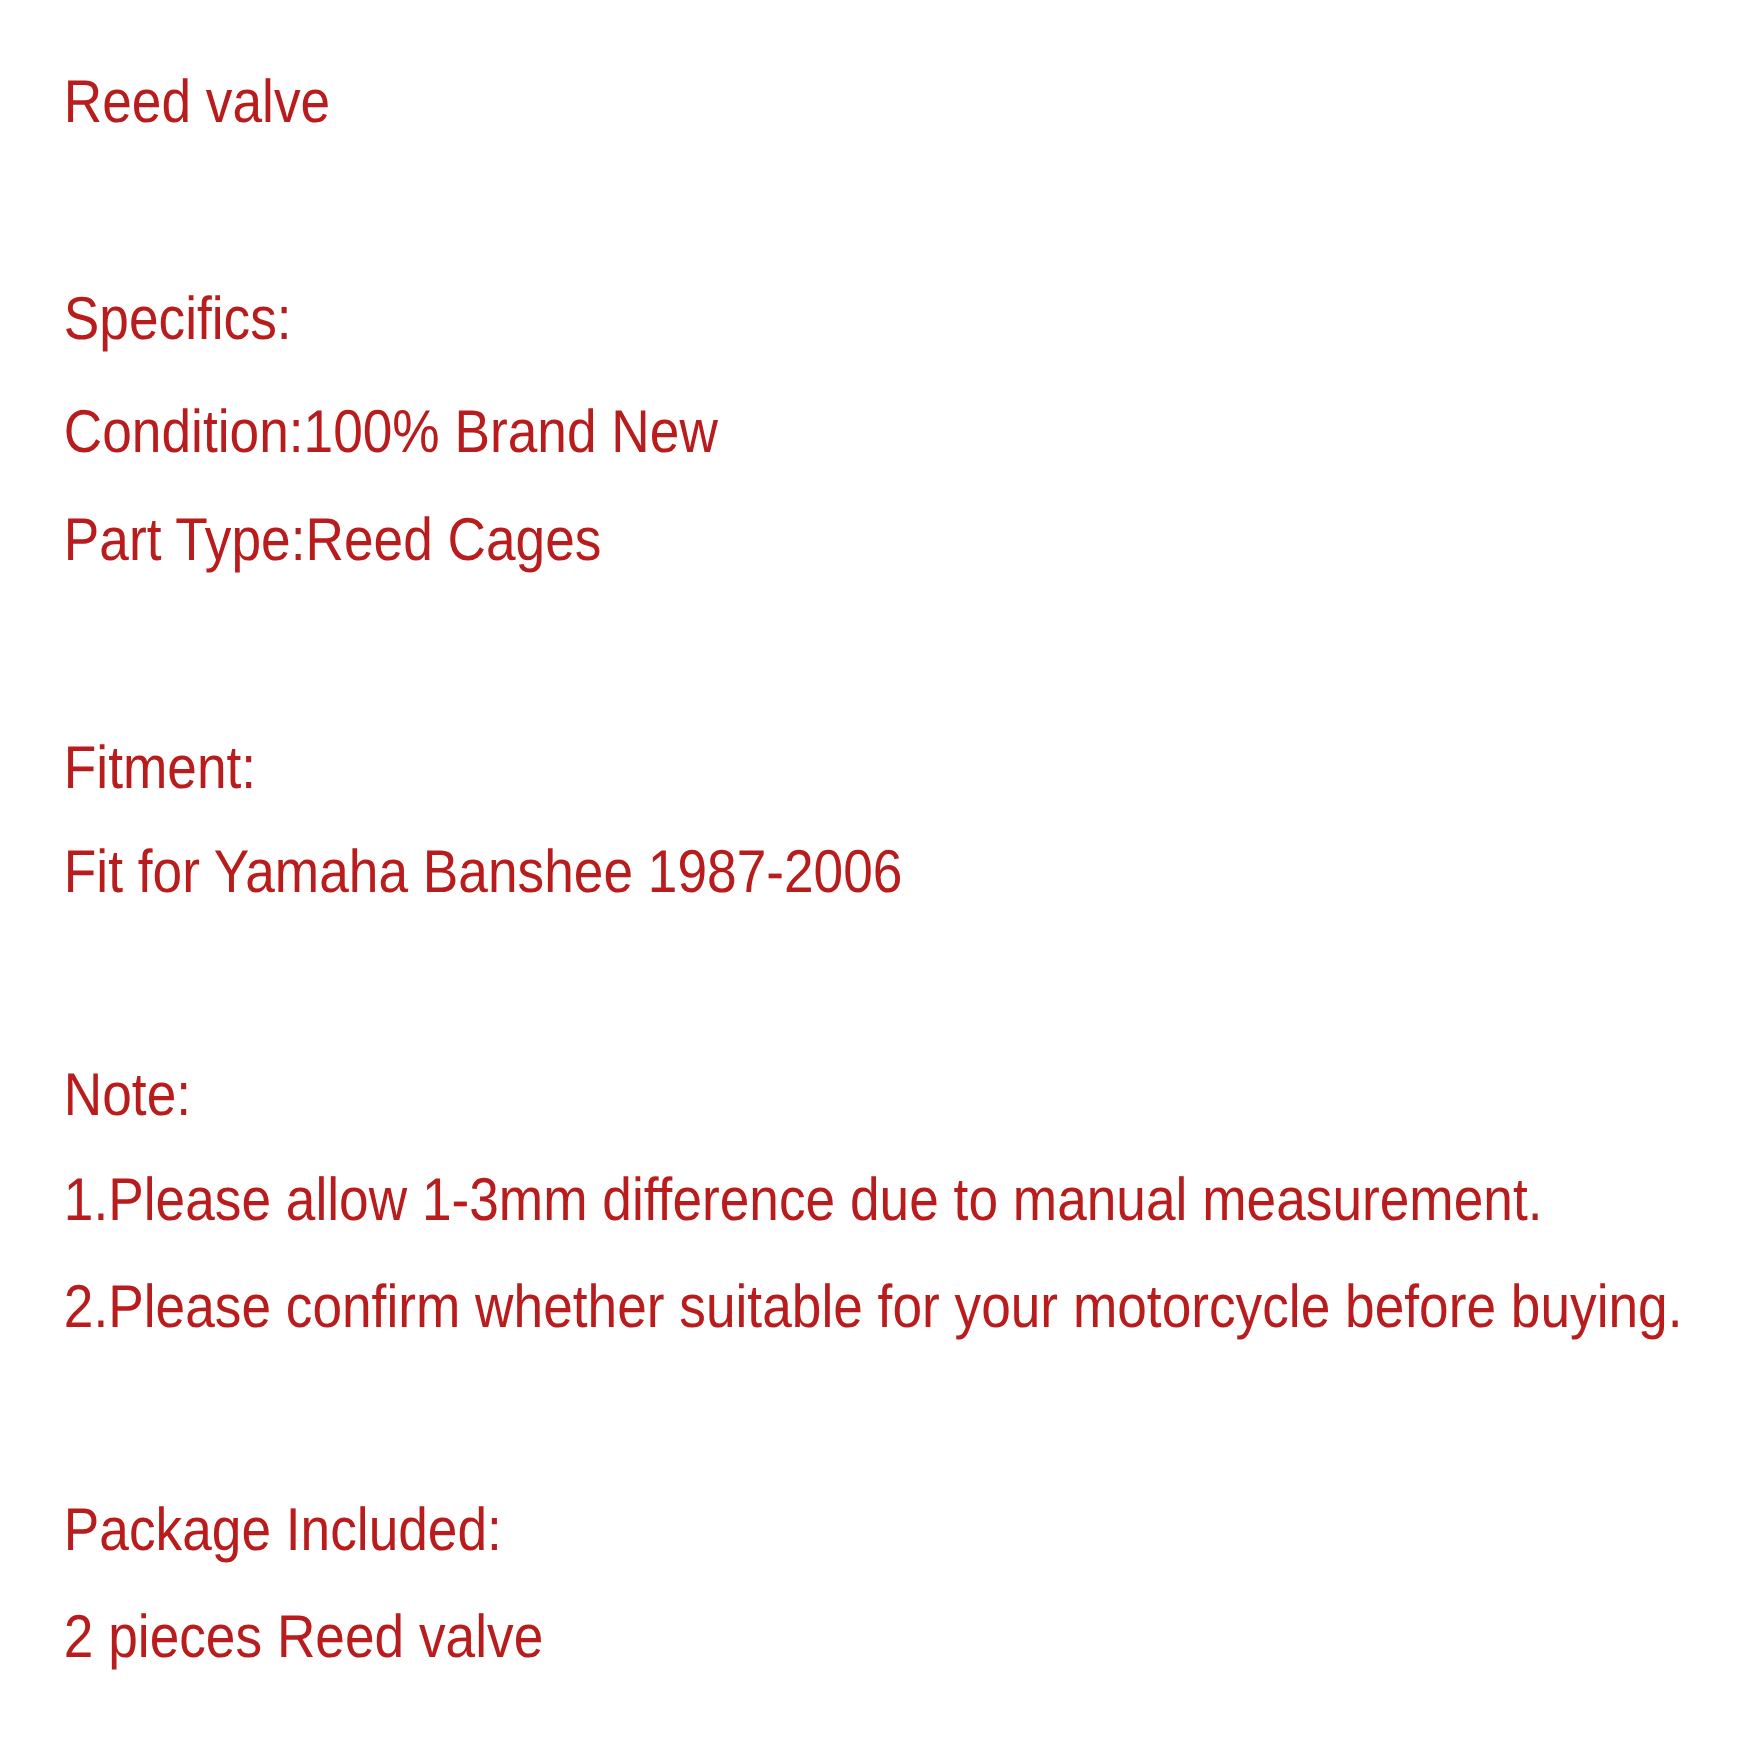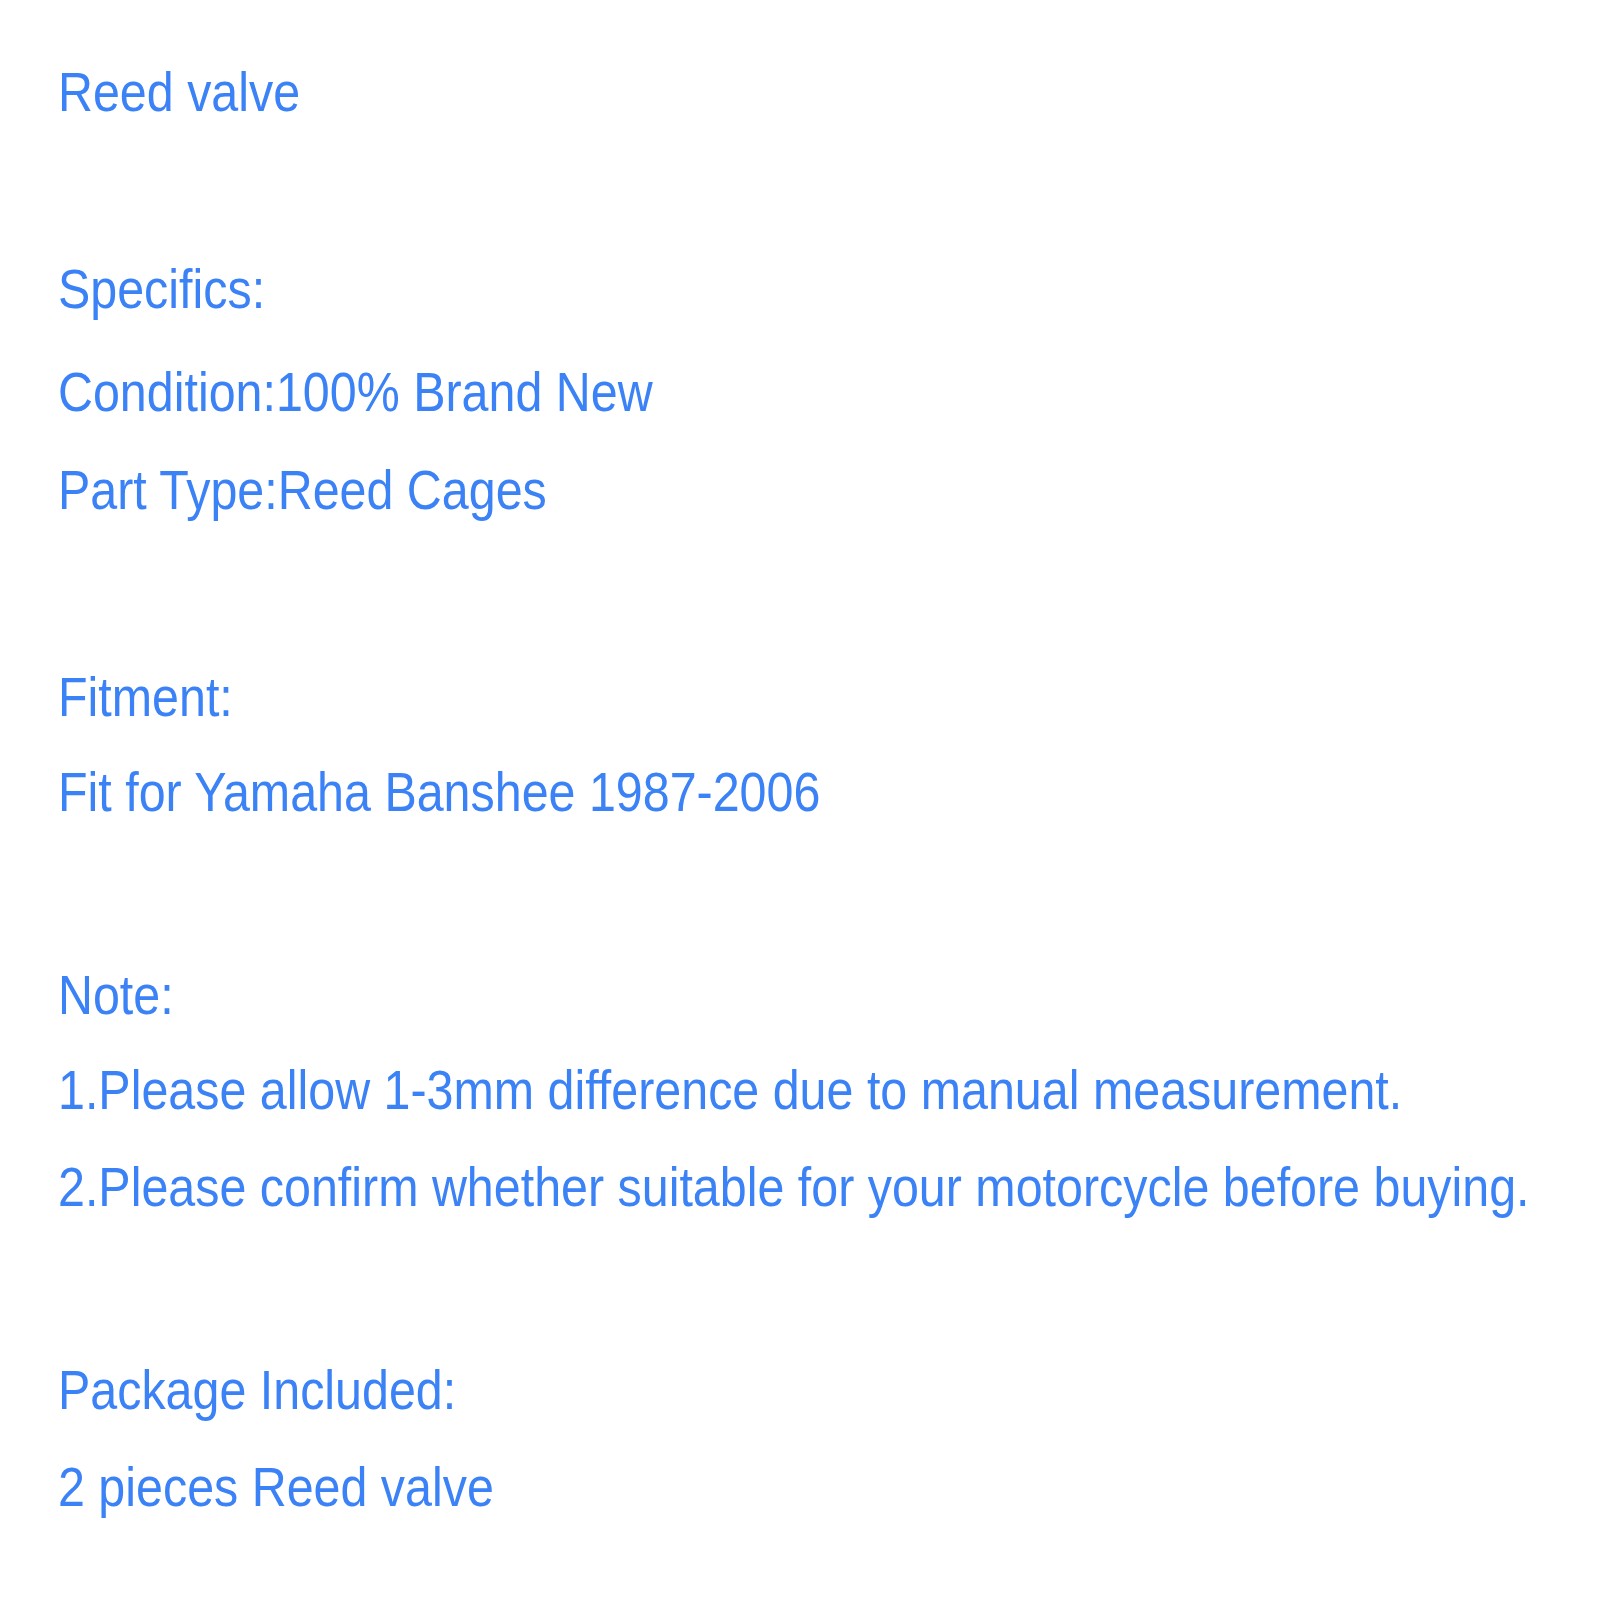--- a/index.html
+++ b/index.html
@@ -11,21 +11,21 @@
     height: 1600px;
     background: #ffffff;
   }
   .page {
     position: relative;
     width: 1600px;
     height: 1600px;
     background: #ffffff;
     overflow: hidden;
     font-family: "Liberation Sans", sans-serif;
-    color: #3b82f6;
+    color: #b91c1c;
   }
   .line {
     position: absolute;
     left: 58px;
     font-size: 55px;
     line-height: 1;
     white-space: nowrap;
     letter-spacing: 0;
     transform: scaleX(0.88);
     transform-origin: 0 0;

